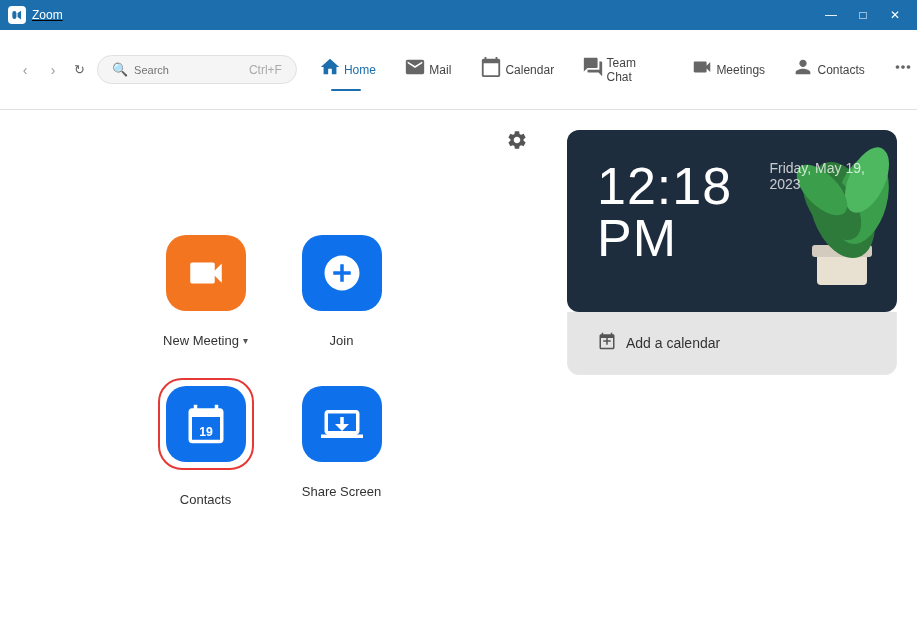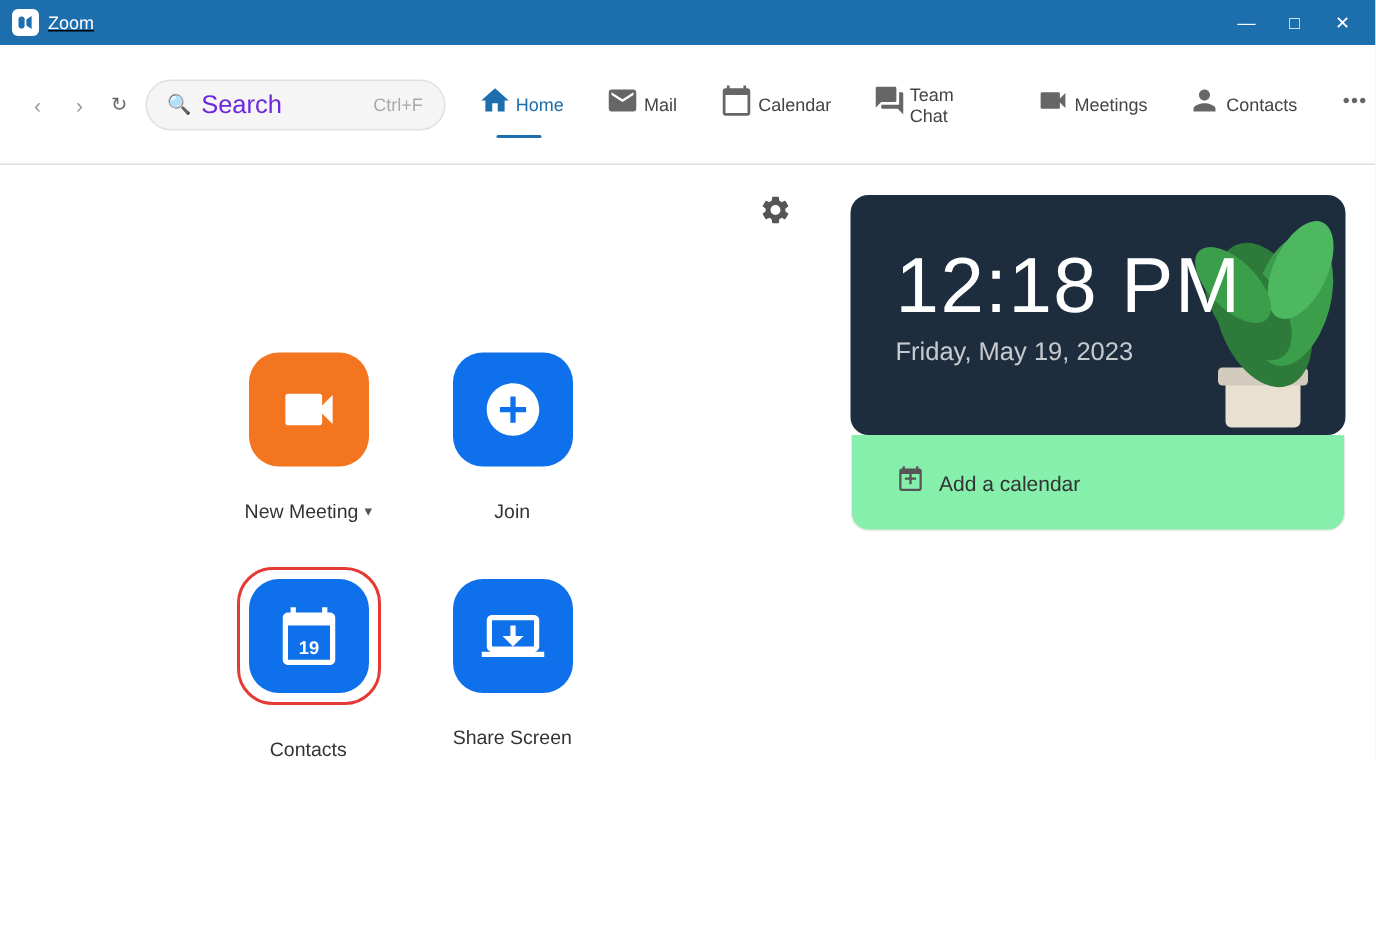--- a/index.html
+++ b/index.html
@@ -118,22 +118,22 @@
       gap: 6px;
       min-width: 200px;
       cursor: text;
       border: 1px solid #e0e0e0;
     }
     .search-icon-svg {
       color: #999;
       font-size: 13px;
     }
     .search-text {
-      color: #6d28d9;
-      font-size: 17px;
+      color: #737373;
+      font-size: 11px;
       flex: 1;
     }
     .search-shortcut {
       color: #aaa;
       font-size: 12px;
     }
 
     
     .nav-tabs {
       display: flex;
@@ -327,21 +327,21 @@
     }
 
     .clock-card {
       background: #1e2d3d;
       border-radius: 12px;
       padding: 30px 30px 40px;
       position: relative;
       overflow: hidden;
       min-height: 160px;
       display: flex;
-      flex-direction: column;
+      flex-direction: row;
       justify-content: center;
     }
 
     .clock-decoration {
       position: absolute;
       right: -10px;
       top: -10px;
       width: 130px;
       height: 170px;
     }
@@ -351,28 +351,28 @@
       font-size: 52px;
       font-weight: 300;
       color: white;
       letter-spacing: 1px;
       line-height: 1;
       margin-bottom: 8px;
       position: relative;
       z-index: 1;
     }
     .clock-date {
-      font-size: 17px;
+      font-size: 14px;
       color: rgba(255,255,255,0.75);
       position: relative;
       z-index: 1;
     }
 
     .calendar-section {
-      background: #86efac;
+      background: #e5e5e5;
       border: 1px solid #e8e8e8;
       border-top: none;
       border-radius: 0 0 12px 12px;
       padding: 20px 30px;
       display: flex;
       align-items: center;
       gap: 10px;
     }
 
     .add-calendar-icon {

